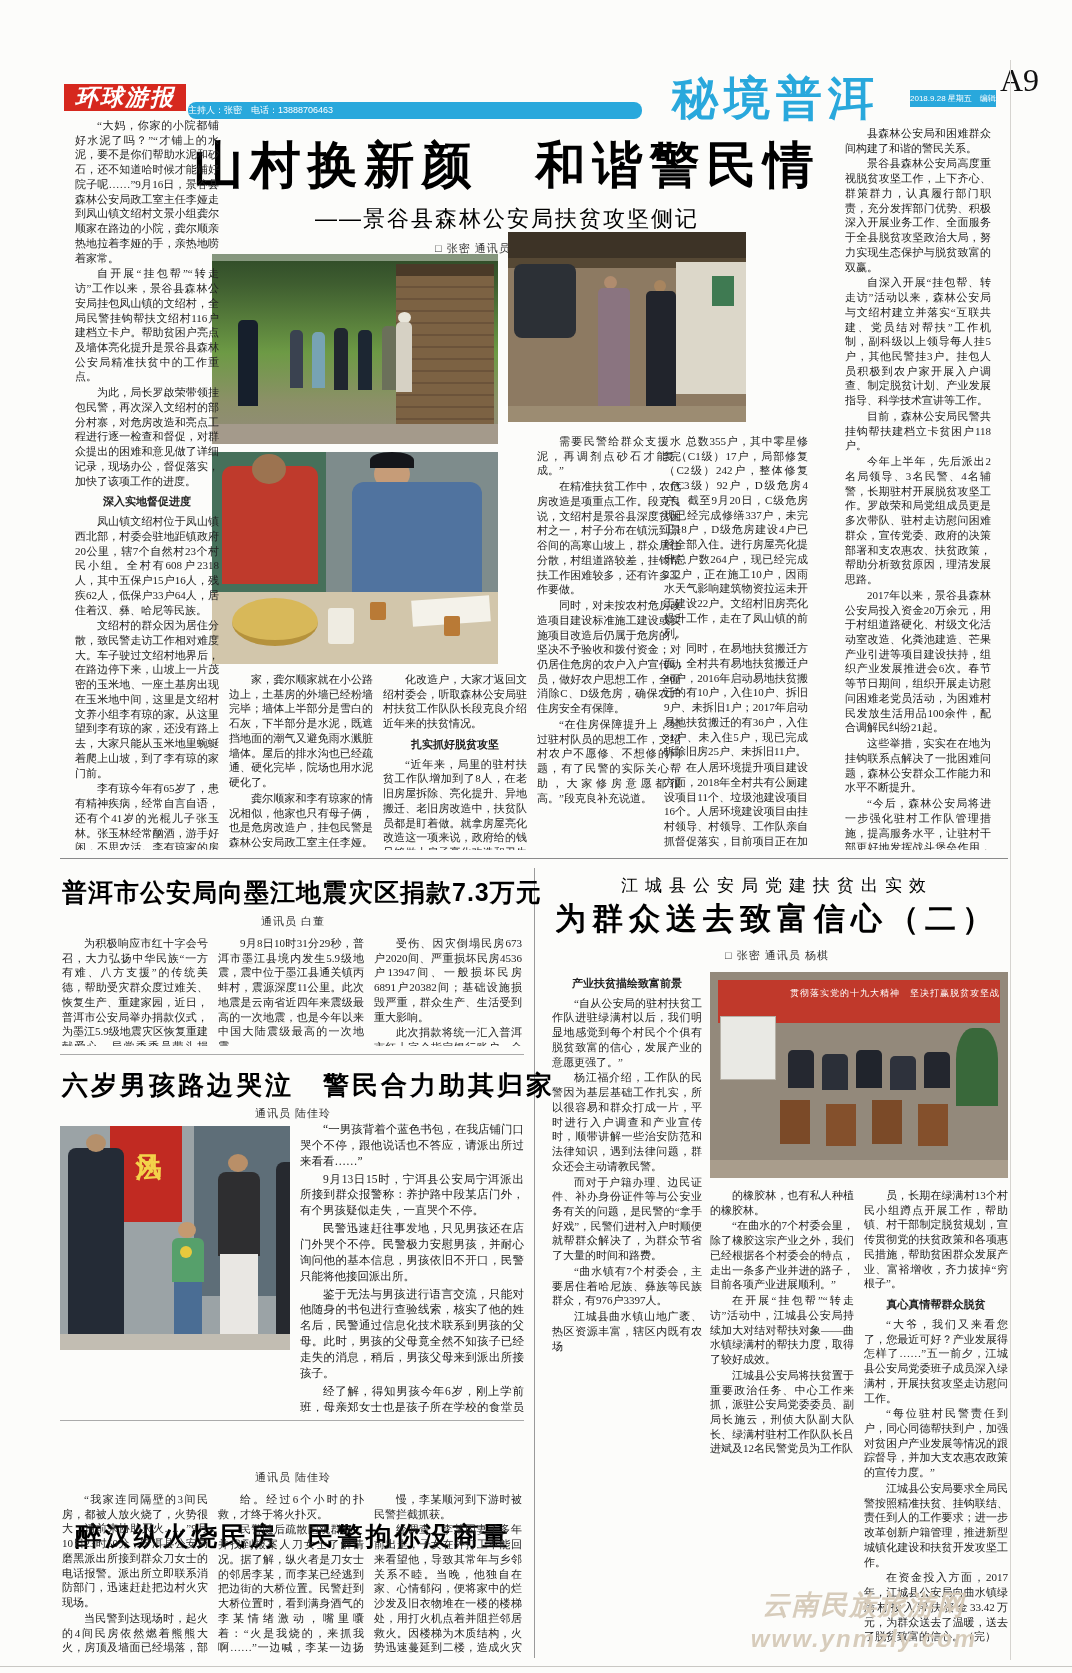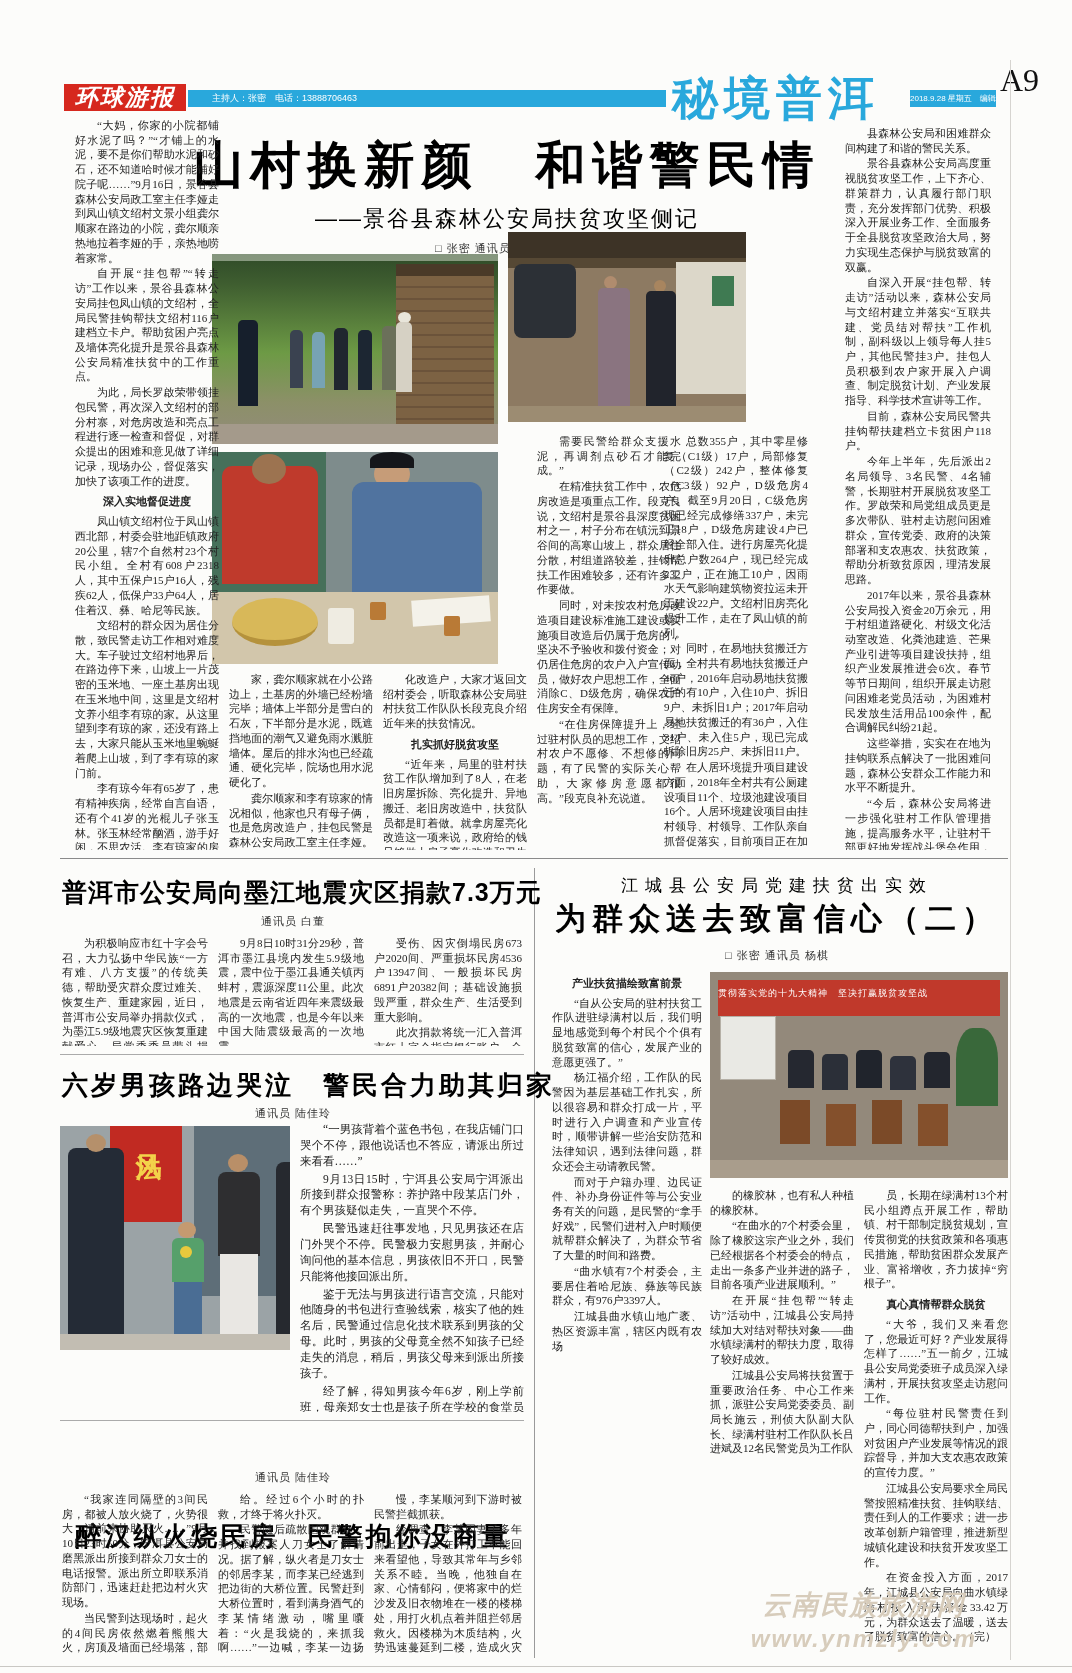--- a/index.html
+++ b/index.html
@@ -34,21 +34,21 @@
   .fig{border-radius:5px 5px 0 0;}
   .watermark{font-family:"Liberation Sans",sans-serif;font-weight:bold;font-style:italic;
              color:#d7ccbb;text-align:center;letter-spacing:2px;line-height:1.3;}
 </style>
 </head>
 <body>
 
 <div class="page">
 
   <div class="abs masthead" style="left:64px;top:84px;width:122px;height:27px;">环球游报</div>
-  <div class="abs cyanbar" style="left:188px;top:90px;width:454px;padding-left:24px;">主持人：张密　电话：13888706463</div>
+  <div class="abs cyanbar" style="left:188px;top:102px;width:454px;padding-left:0;border-radius:8px;">主持人：张密　电话：13888706463</div>
   <div class="abs sec-title" style="left:644px;top:68px;width:264px;">秘境普洱</div>
   <div class="abs cyanbar" style="left:910px;top:90px;width:86px;font-size:8px;text-align:center;">2018.9.28 星期五　编辑/刘萍</div>
   <div class="abs pagenum" style="left:1000px;top:62px;">A9</div>
 
   <div class="abs hl" style="left:185px;top:132px;width:644px;font-size:50px;letter-spacing:7px;">山村换新颜　和谐警民情</div>
   <div class="abs sub-hl" style="left:185px;top:204px;width:644px;font-size:22px;letter-spacing:2px;">——景谷县森林公安局扶贫攻坚侧记</div>
   <div class="abs byline" style="left:185px;top:241px;width:644px;">□ 张密 通讯员 李娅 李宗颖</div>
 
   <div class="abs ph" style="left:212px;top:254px;width:286px;height:190px;
        background:linear-gradient(180deg,#2f4a28 0%,#3f5e30 16%,#6d9a45 52%,#8c9068 78%,#938b7c 100%);">
@@ -202,22 +202,22 @@
   <div class="abs col" style="left:552px;top:970px;width:150px;height:686px;">
       <p class="subhead">产业扶贫描绘致富前景</p>
       <p>“自从公安局的驻村扶贫工作队进驻绿满村以后，我们明显地感觉到每个村民个个俱有脱贫致富的信心，发展产业的意愿更强了。”</p>
       <p>杨江福介绍，工作队的民警因为基层基础工作扎实，所以很容易和群众打成一片，平时进行入户调查和产业宣传时，顺带讲解一些治安防范和法律知识，遇到法律问题，群众还会主动请教民警。</p>
       <p>而对于户籍办理、边民证件、补办身份证件等与公安业务有关的问题，是民警的“拿手好戏”，民警们进村入户时顺便就帮群众解决了，为群众节省了大量的时间和路费。</p>
       <p>“曲水镇有7个村委会，主要居住着哈尼族、彝族等民族群众，有976户3397人。</p>
       <p>江城县曲水镇山地广袤、热区资源丰富，辖区内既有农场</p>
     </div>
 
   <div class="abs ph" style="left:710px;top:972px;width:298px;height:206px;background:#93897b;">
-    <div style="left:8px;top:8px;width:282px;height:36px;background:#c0392b;color:#fff;font-size:9px;
-         line-height:26px;text-align:left;font-family:'Liberation Sans',sans-serif;letter-spacing:1px;white-space:nowrap;overflow:hidden;">贯彻落实党的十九大精神　坚决打赢脱贫攻坚战</div>
+    <div style="left:8px;top:8px;width:282px;height:43px;background:#c0392b;color:#fff;font-size:9px;
+         line-height:26px;text-align:right;font-family:'Liberation Sans',sans-serif;letter-spacing:1px;white-space:nowrap;overflow:hidden;">贯彻落实党的十九大精神　坚决打赢脱贫攻坚战</div>
     <div style="left:10px;top:44px;width:54px;height:62px;background:#e9e9e4;border:1px solid #b5b0a6;"></div>
     <div style="right:10px;top:56px;width:42px;height:78px;background:#39683a;border-radius:40% 40% 0 0;"></div>
     <div class="fig" style="left:78px;top:78px;width:26px;height:38px;background:#252830;"></div>
     <div class="fig" style="left:112px;top:82px;width:26px;height:36px;background:#2b2f38;"></div>
     <div class="fig" style="left:146px;top:78px;width:26px;height:38px;background:#20242c;"></div>
     <div class="fig" style="left:180px;top:84px;width:26px;height:34px;background:#2e323c;"></div>
     <div class="fig" style="left:214px;top:80px;width:26px;height:36px;background:#23262e;"></div>
     <div style="left:70px;top:128px;width:30px;height:44px;background:#7b4a28;"></div>
     <div style="left:116px;top:132px;width:30px;height:42px;background:#84502c;"></div>
     <div style="left:162px;top:128px;width:30px;height:44px;background:#7b4a28;"></div>

